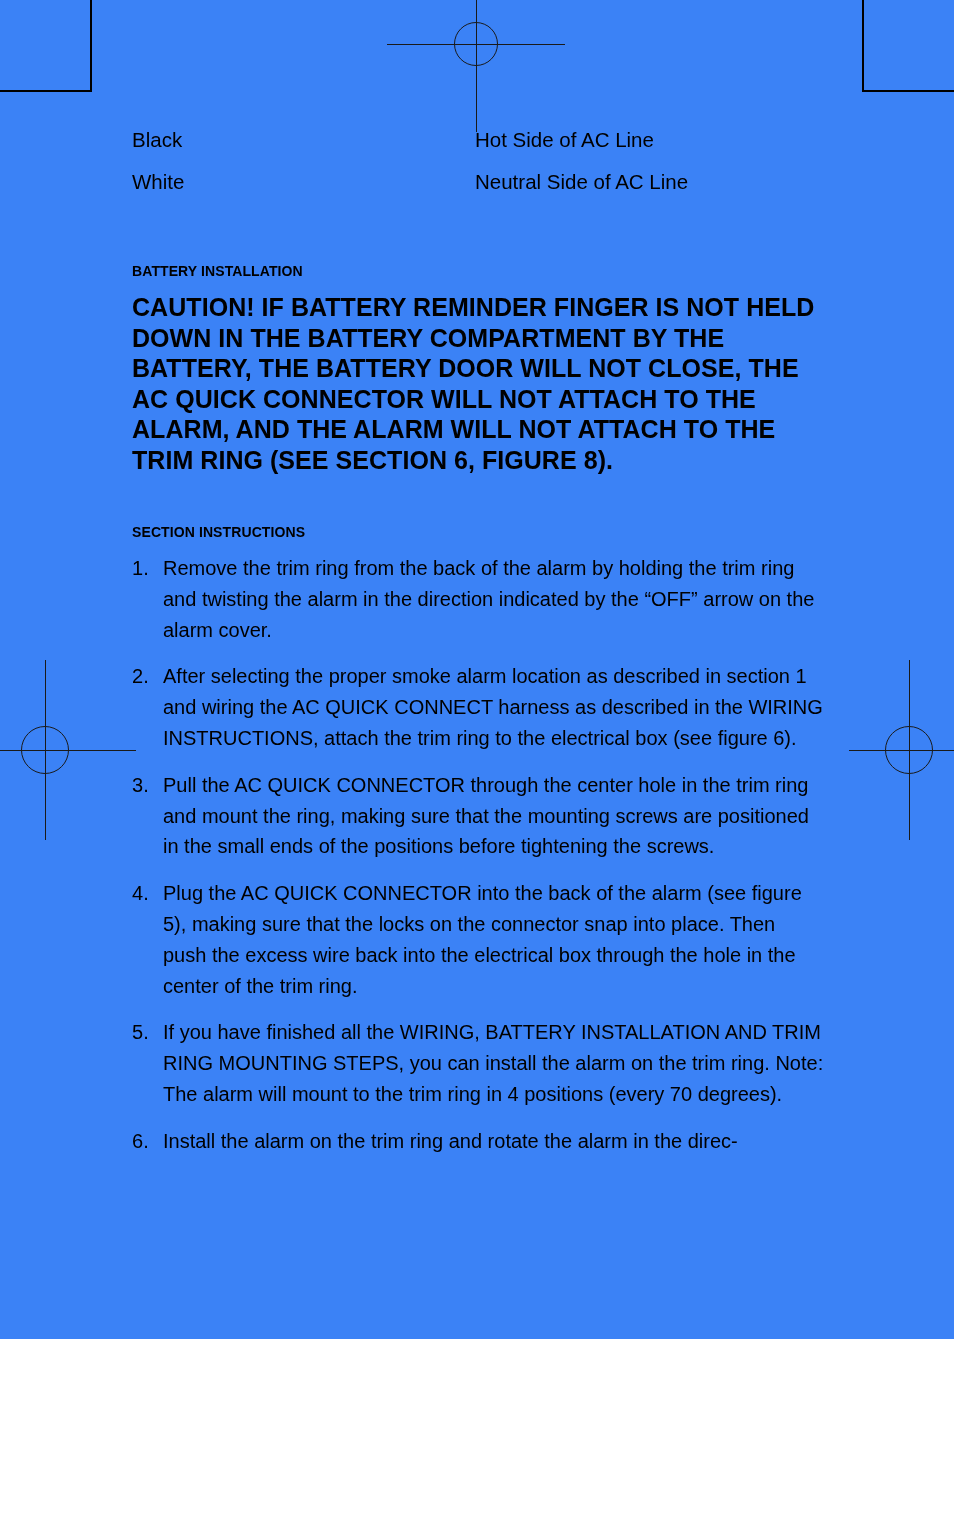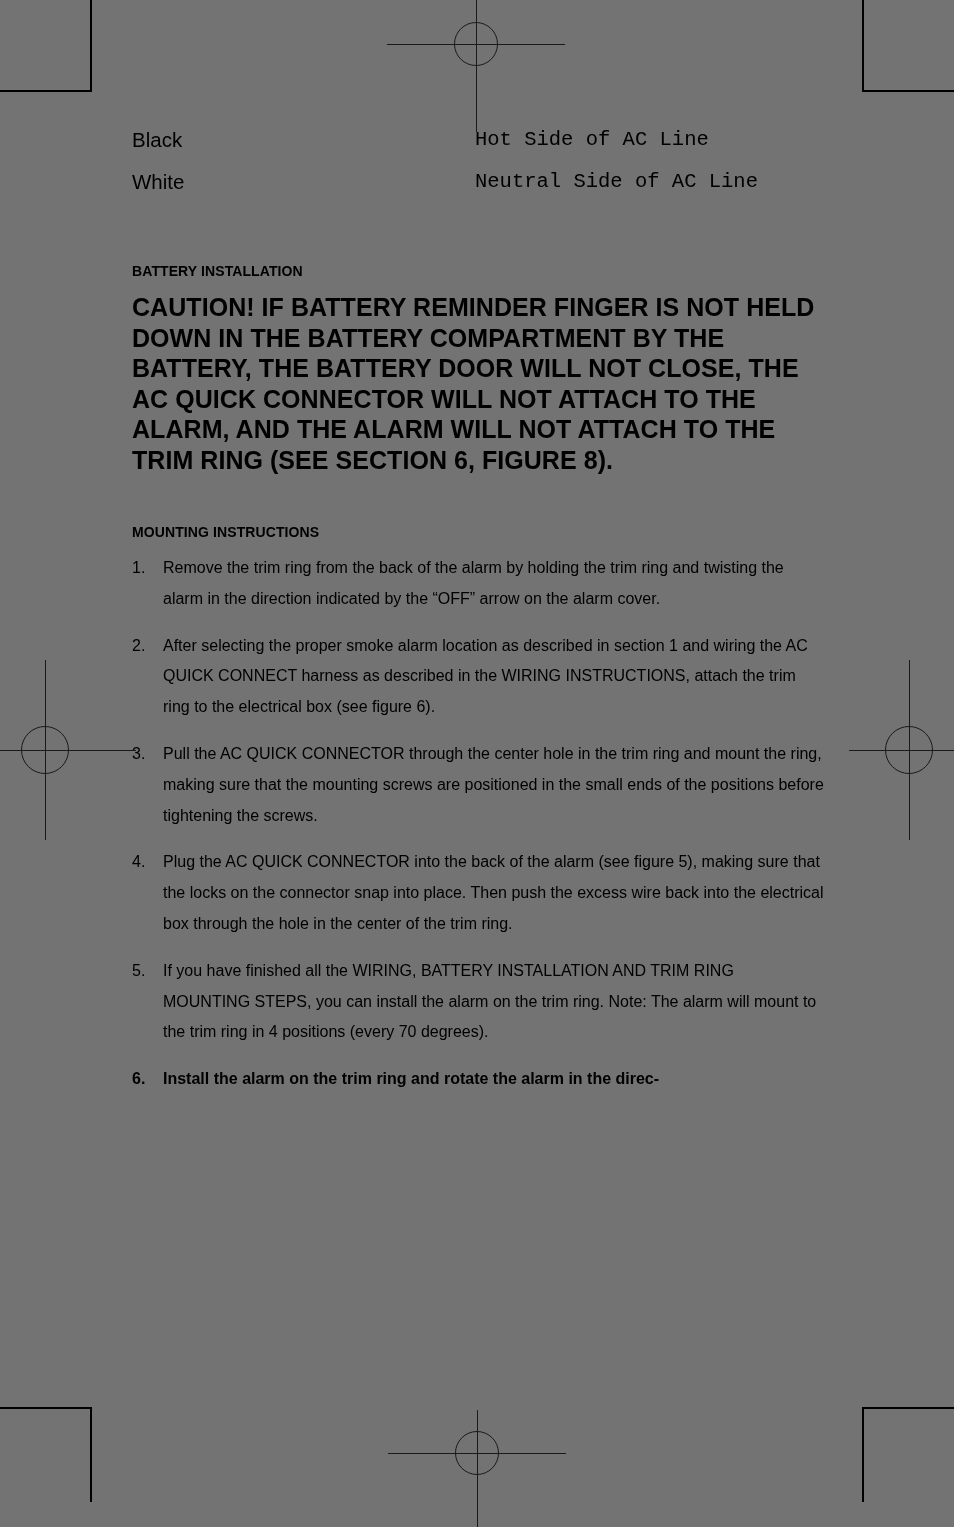--- a/index.html
+++ b/index.html
@@ -7,22 +7,22 @@
     padding: 0;
     background: #ffffff;
   }
   body {
     font-family: "Liberation Sans", sans-serif;
     color: #000000;
   }
   #page {
     position: relative;
     width: 954px;
-    height: 1527px;
-    background: #737373;
+    height: 1339px;
+    background: #3b82f6;
     overflow: hidden;
   }
 
   
   .crop-v, .crop-h {
     position: absolute;
     background: #000000;
   }
   .crop-v { width: 2px; }
   .crop-h { height: 2px; }
@@ -59,21 +59,21 @@
     border-collapse: collapse;
   }
   .wire-table td {
     vertical-align: top;
     padding: 0 0 14px 0;
     font-size: 20.5px;
     line-height: 28px;
     font-weight: 400;
   }
   .wire-table td.col-name { width: 343px; }
-  .wire-table td.col-desc { width: 349px; font-family: Liberation Mono, monospace; }
+  .wire-table td.col-desc { width: 349px; }
   .wire-table tr:last-child td { padding-bottom: 0; }
 
   .section {
     margin-top: 0;
   }
   .gap-lg { height: 62px; }
   .gap-md { height: 44px; }
 
   h2.heading {
     margin: 0 0 7px 0;
@@ -102,25 +102,25 @@
     margin: 6px 0 0 0;
     padding: 0;
     list-style: none;
     counter-reset: step;
   }
   ol.steps > li {
     position: relative;
     counter-increment: step;
     padding-left: 31px;
     margin-bottom: 16px;
-    font-size: 16px;
+    font-size: 20px;
     line-height: 30.8px;
     font-weight: 400;
   }
-  ol.steps > li:last-child { margin-bottom: 0; font-weight: bold; }
+  ol.steps > li:last-child { margin-bottom: 0; }
   ol.steps > li::before {
     content: counter(step) ".";
     position: absolute;
     left: 0;
     top: 0;
   }
 </style>
 </head>
 <body>
 
@@ -180,21 +180,21 @@
     <div class="gap-lg"></div>
 
     <div class="section">
       <h2 class="heading">BATTERY INSTALLATION</h2>
       <p class="caution">CAUTION! IF BATTERY REMINDER FINGER IS NOT HELD DOWN IN THE BATTERY COMPARTMENT BY THE BATTERY, THE BATTERY DOOR WILL NOT CLOSE, THE AC QUICK CONNECTOR WILL NOT ATTACH TO THE ALARM, AND THE ALARM WILL NOT ATTACH TO THE TRIM RING (SEE SECTION 6, FIGURE 8).</p>
     </div>
 
     <div class="gap-md"></div>
 
     <div class="section">
-      <h2 class="heading">MOUNTING INSTRUCTIONS</h2>
+      <h2 class="heading">SECTION INSTRUCTIONS</h2>
 
       <ol class="steps">
         <li>Remove the trim ring from the back of the alarm by holding the trim ring and twisting the alarm in the direction indicated by the “OFF” arrow on the alarm cover.</li>
         <li>After selecting the proper smoke alarm location as described in section 1 and wiring the AC QUICK CONNECT harness as described in the WIRING INSTRUCTIONS, attach the trim ring to the electrical box (see figure 6).</li>
         <li>Pull the AC QUICK CONNECTOR through the center hole in the trim ring and mount the ring, making sure that the mounting screws are positioned in the small ends of the positions before tightening the screws.</li>
         <li>Plug the AC QUICK CONNECTOR into the back of the alarm (see figure 5), making sure that the locks on the connector snap into place.  Then push the excess wire back into the electrical box through the hole in the center of the trim ring.</li>
         <li>If you have finished all the WIRING, BATTERY INSTALLATION AND TRIM RING MOUNTING STEPS, you can install the alarm on the trim ring. Note: The alarm will mount to the trim ring in 4 positions (every 70 degrees).</li>
         <li>Install the alarm on the trim ring and rotate the alarm in the direc-</li>
       </ol>
     </div>

